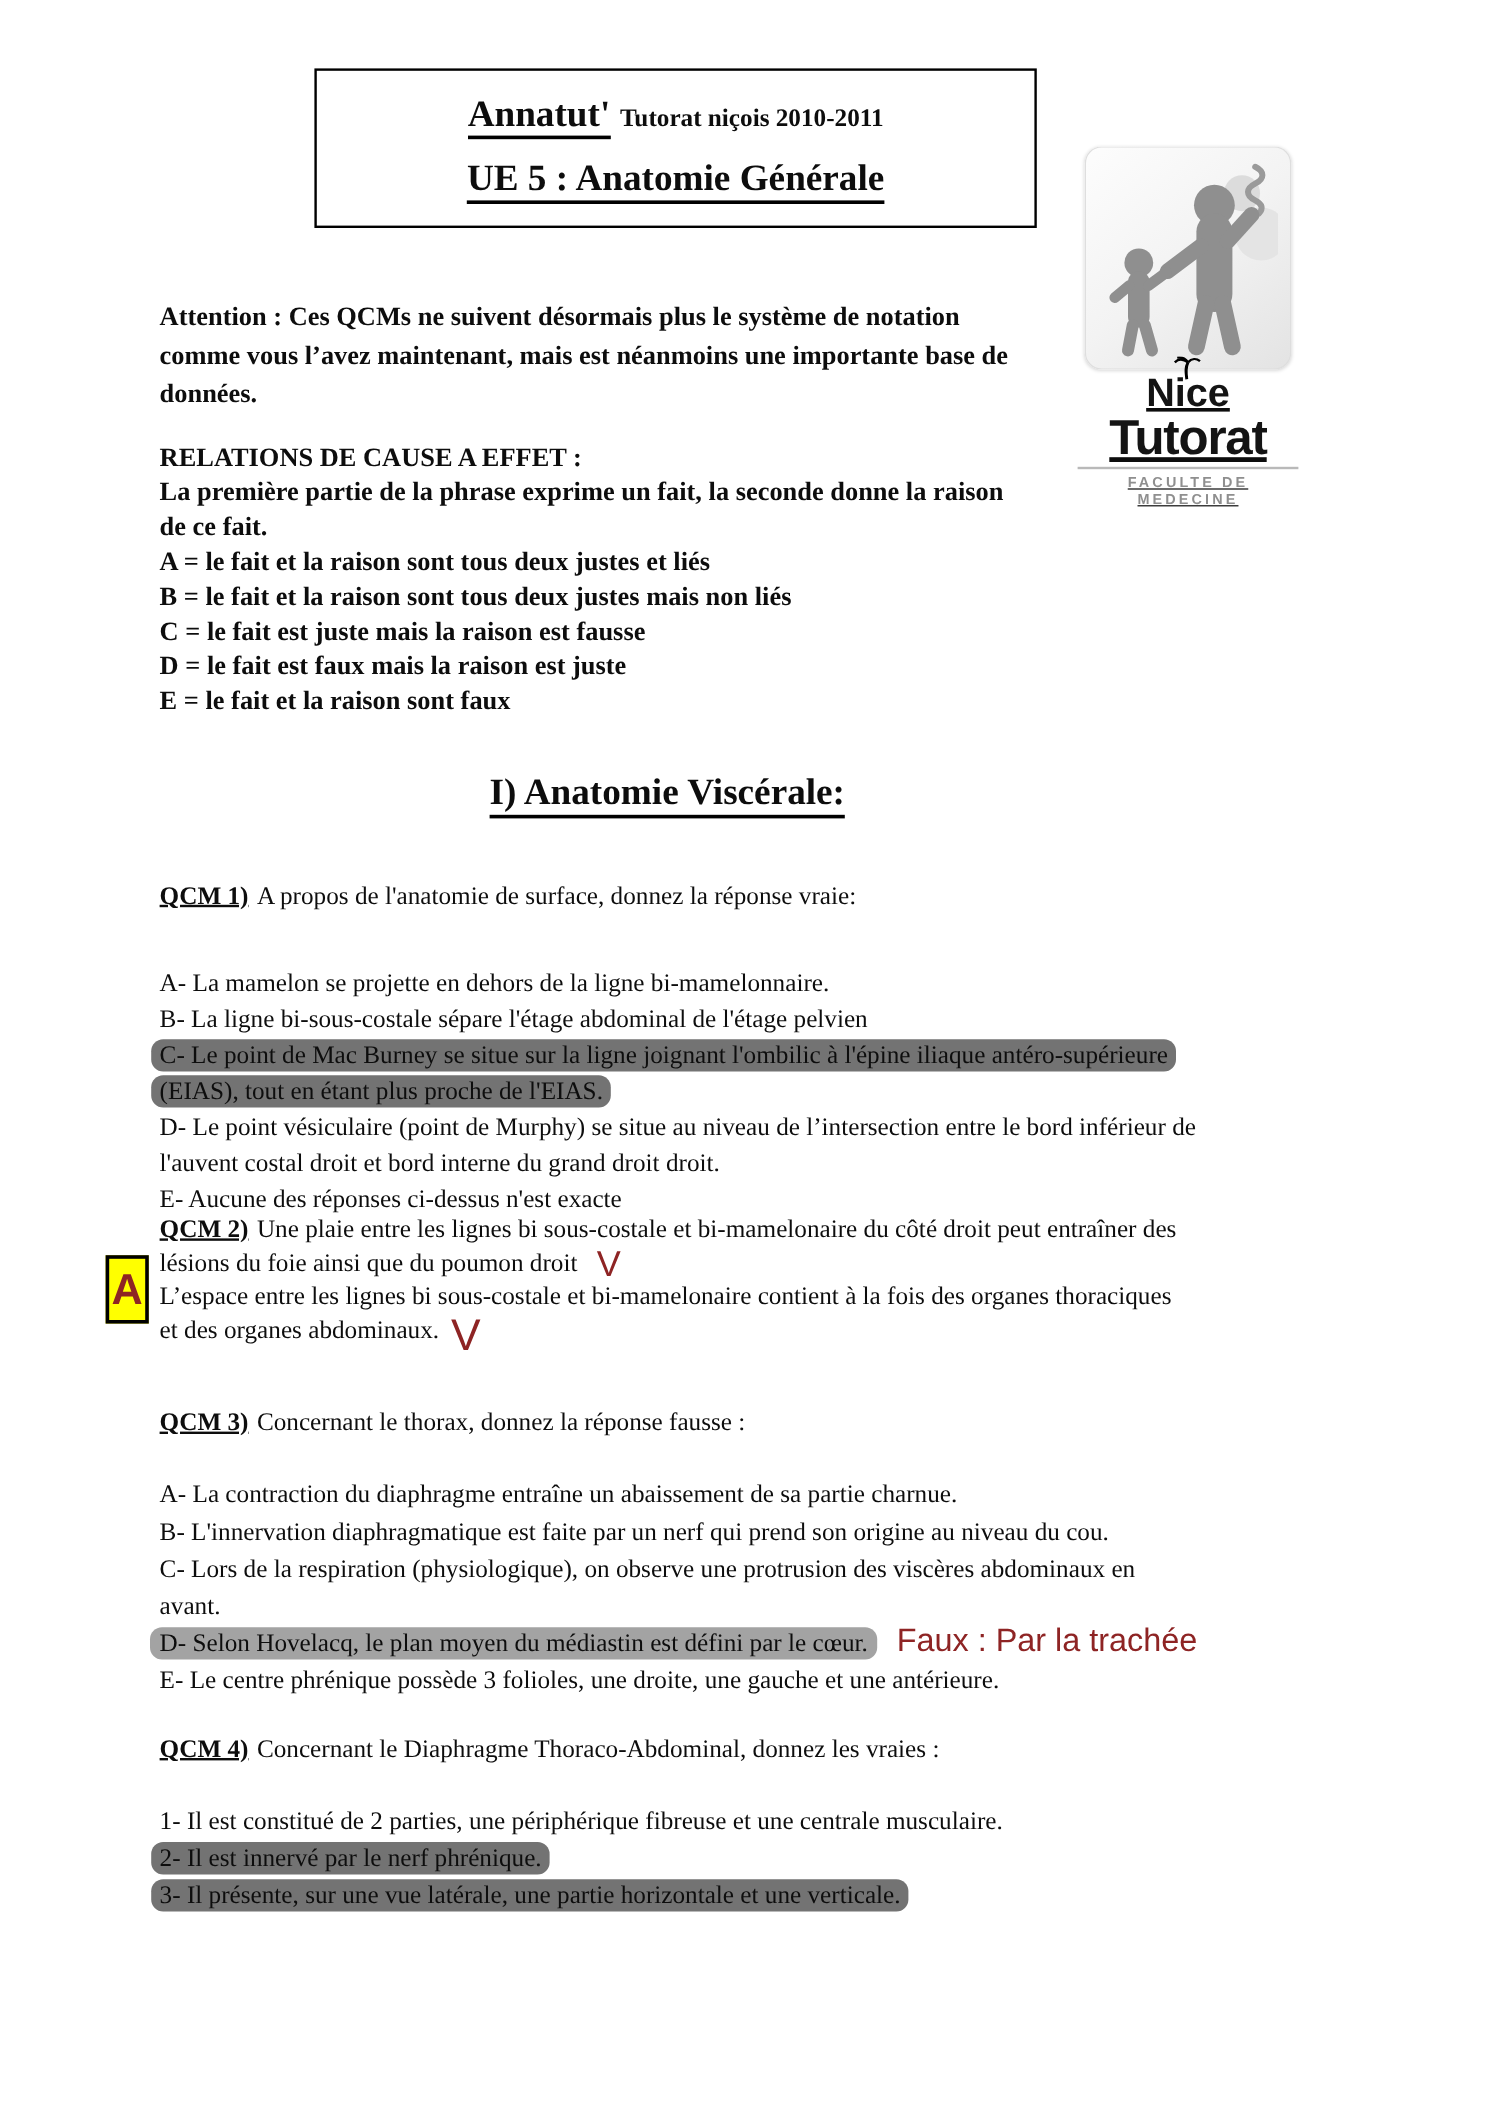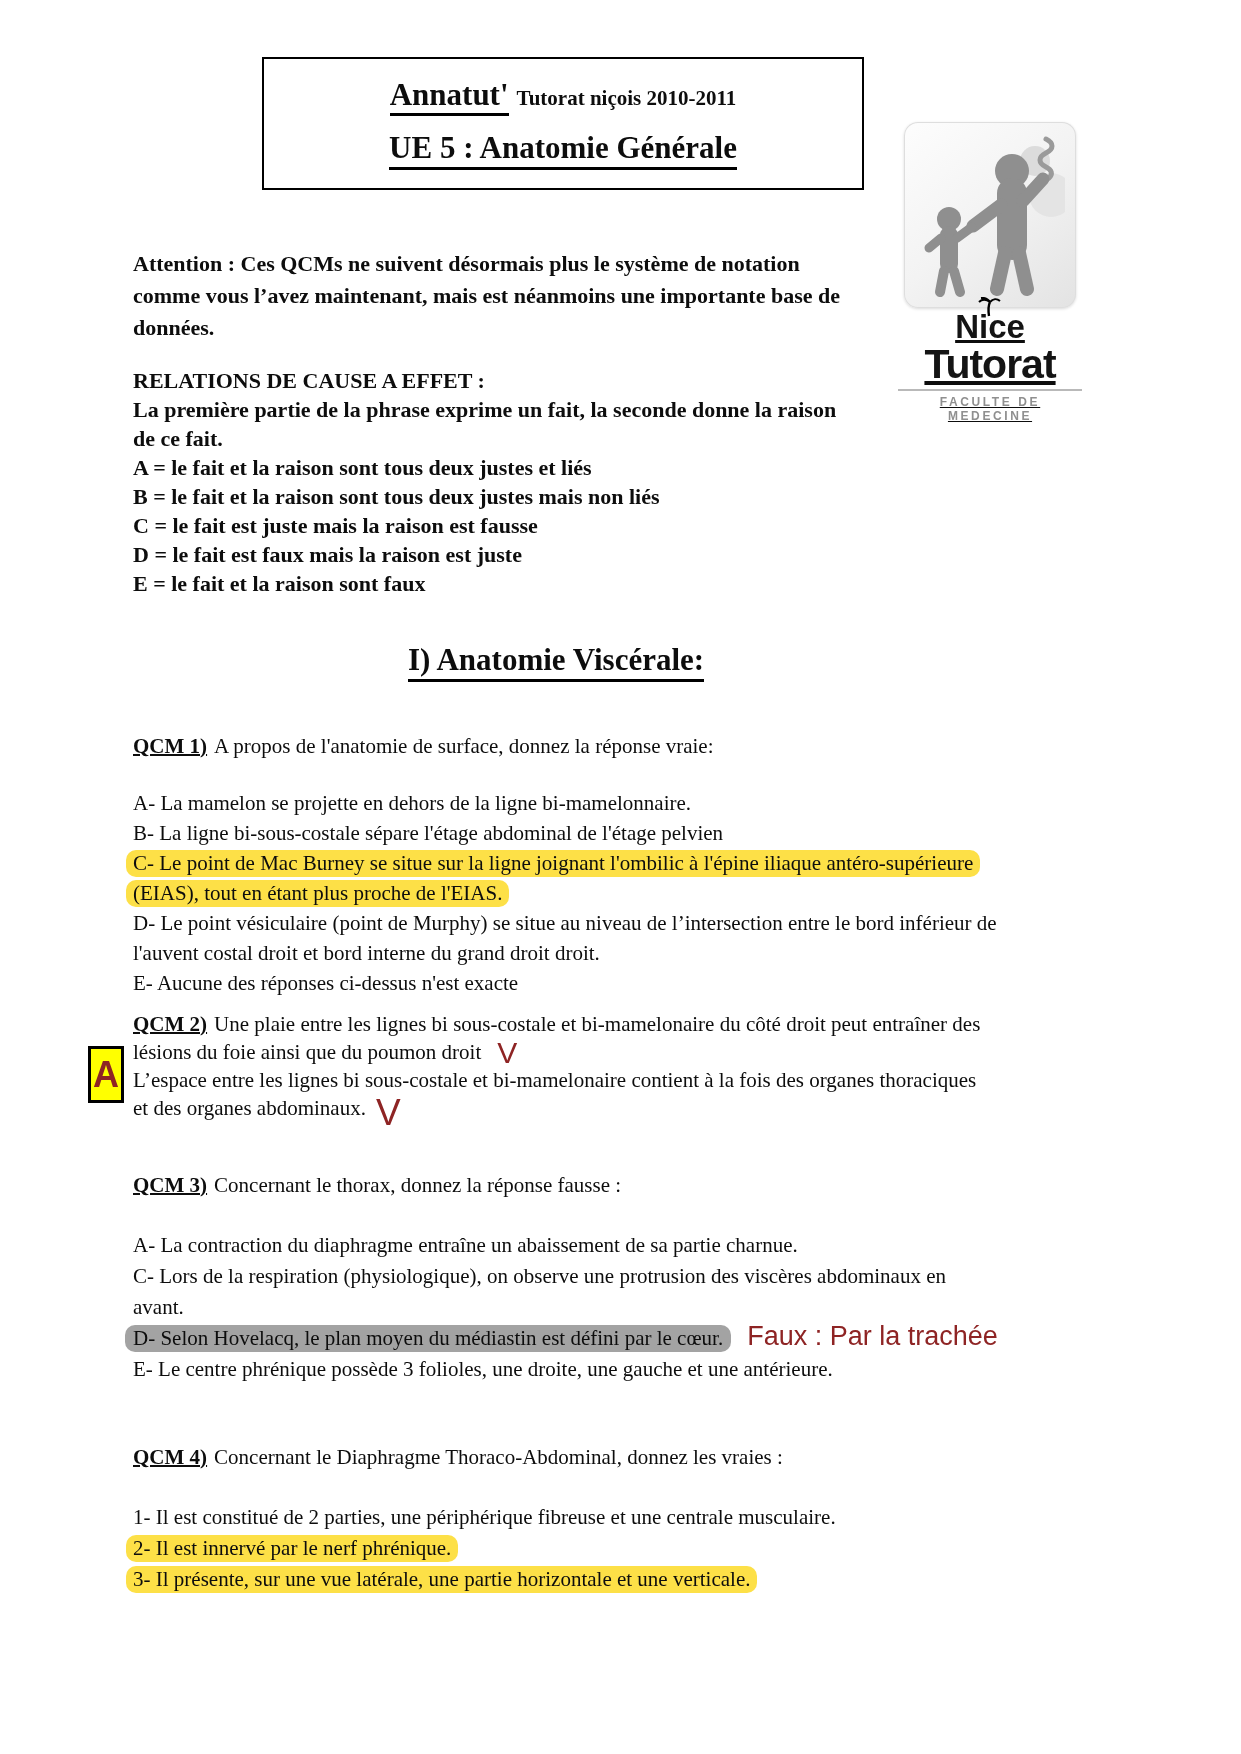--- a/index.html
+++ b/index.html
@@ -38,33 +38,33 @@
   .rel-intro { white-space:pre-line; }
   .section-title { position:absolute; left:408px; top:642px; font-size:31px; font-weight:bold;
                    border-bottom:3px solid #000; padding-bottom:1px; }
 
   .qcm { position:absolute; left:133px; font-size:21px; }
   .q-label { font-weight:bold; text-decoration:underline; text-decoration-thickness:2px; }
   .q-text  { margin-left:7px; white-space:pre-line; }
   .ans, .reason { white-space:pre-line; }
 
   .qcm1 { top:732px; width:1045px; line-height:29px; }
-  .qcm1 .answers { margin-top:27px; line-height:30px; }
+  .qcm1 .answers { margin-top:43px; line-height:30px; }
 
   .qcm2 { top:1010px; width:1045px; line-height:28px; }
   .car-line { margin-left:402px; }
 
   .qcm3 { top:1170px; width:1060px; line-height:31px; }
   .qcm3 .answers { margin-top:29px; line-height:31px; }
 
   .qcm4 { top:1442px; width:1045px; line-height:31px; }
   .qcm4 .answers { margin-top:29px; line-height:31px; }
 
   
-  .hl-green { background:#fde047; border-radius:10px; padding:1px 7px 2px; margin-left:-7px;
+  .hl-green { background:#737373; border-radius:10px; padding:1px 7px 2px; margin-left:-7px;
               -webkit-box-decoration-break:clone; box-decoration-break:clone; white-space:pre-line; }
   .hl-pink  { background:#a3a3a3; border-radius:10px; padding:1px 8px 2px; margin-left:-8px;
               -webkit-box-decoration-break:clone; box-decoration-break:clone; }
   .vmark  { font-family:"Liberation Sans",sans-serif; color:#8e2424; font-size:30px;
             margin-left:16px; line-height:0; vertical-align:-4px; }
   .vmark2 { font-size:37px; margin-left:10px; vertical-align:-10px; }
   .annotation-red { font-family:"Liberation Sans",sans-serif; color:#8e2424; font-size:27px;
                     margin-left:16px; line-height:0; }
   .margin-answer { position:absolute; left:88px; top:1046px; width:36px; height:57px;
                    background:#ffff00; border:3px solid #000; color:#8e2424;
@@ -164,20 +164,21 @@
   </div>
 
   <div class="margin-answer">A</div>
 
   <div class="qcm qcm3">
     <p class="q-line">
       <span class="q-label">QCM 3)</span><span class="q-text">Concernant le thorax, donnez la réponse fausse :</span>
     </p>
     <div class="answers">
       <div class="ans">A- La contraction du diaphragme entraîne un abaissement de sa partie charnue.</div>
+      <div class="ans">B- L'innervation diaphragmatique est faite par un nerf qui prend son origine au niveau du cou.</div>
       <div class="ans">C- Lors de la respiration (physiologique), on observe une protrusion des viscères abdominaux en
 avant.</div>
       <div class="ans"><span class="hl-pink">D- Selon Hovelacq, le plan moyen du médiastin est défini par le cœur.</span><span class="annotation-red">Faux : Par la trachée</span></div>
       <div class="ans">E- Le centre phrénique possède 3 folioles, une droite, une gauche et une antérieure.</div>
     </div>
   </div>
 
   <div class="qcm qcm4">
     <p class="q-line">
       <span class="q-label">QCM 4)</span><span class="q-text">Concernant le Diaphragme Thoraco-Abdominal, donnez les vraies :</span>

